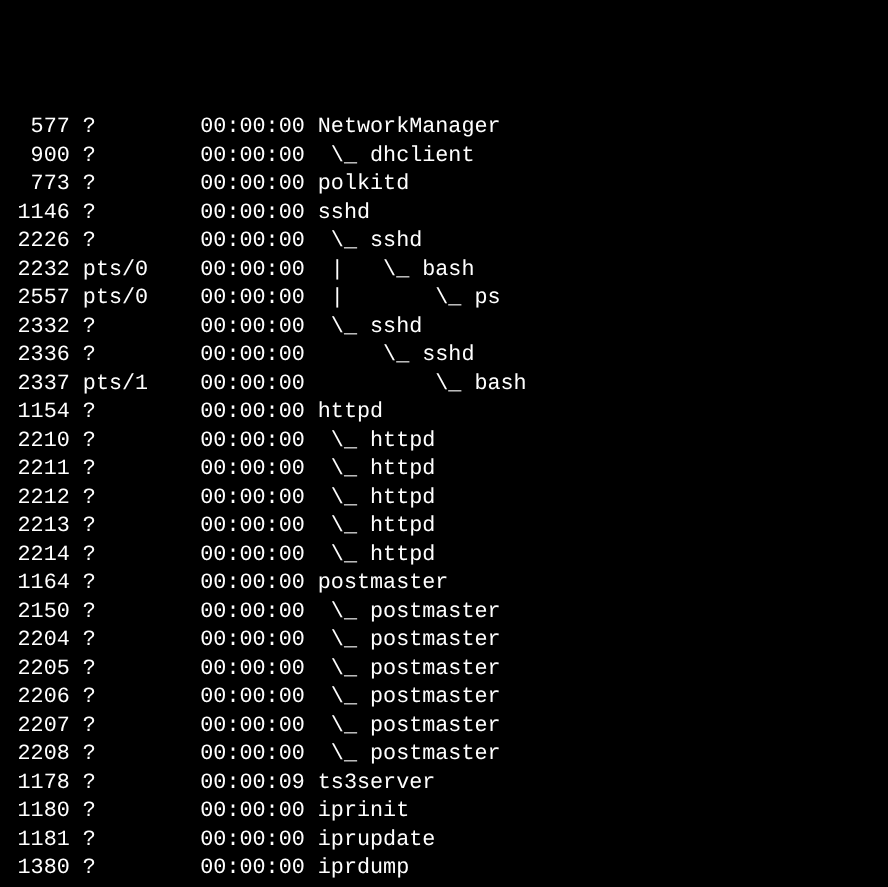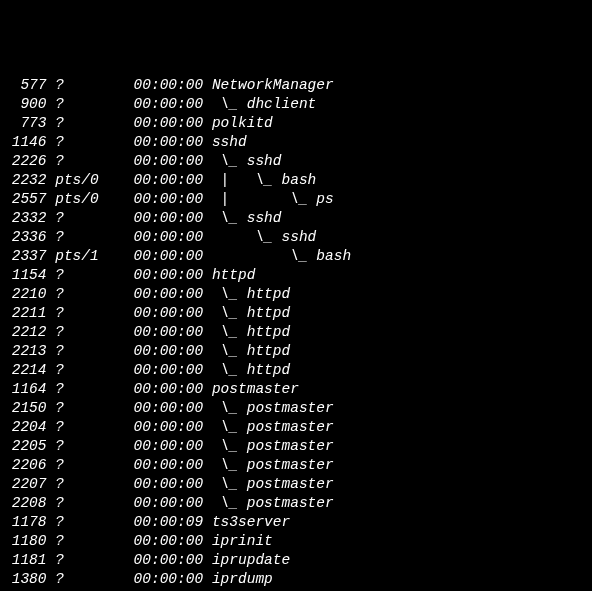--- a/index.html
+++ b/index.html
@@ -14,21 +14,20 @@
       line-height: 19px;
       color: #fff;
       padding: 0 3px;
       width: 592px;
       height: 591px;
       overflow: hidden;
       white-space: pre;
     }
     .terminal-line {
       display: block;
-      font-style: italic;
     }
   </style>
 </head>
 <body>
 
 
 
 <div id="terminal-output"><span class="terminal-line"><span>  577</span> <span>?    </span>    <span>00:00:00</span> <span>NetworkManager</span></span><span class="terminal-line"><span>  900</span> <span>?    </span>    <span>00:00:00</span> <span> \_ dhclient</span></span><span class="terminal-line"><span>  773</span> <span>?    </span>    <span>00:00:00</span> <span>polkitd</span></span><span class="terminal-line"><span> 1146</span> <span>?    </span>    <span>00:00:00</span> <span>sshd</span></span><span class="terminal-line"><span> 2226</span> <span>?    </span>    <span>00:00:00</span> <span> \_ sshd</span></span><span class="terminal-line"><span> 2232</span> <span>pts/0</span>    <span>00:00:00</span> <span> |   \_ bash</span></span><span class="terminal-line"><span> 2557</span> <span>pts/0</span>    <span>00:00:00</span> <span> |       \_ ps</span></span><span class="terminal-line"><span> 2332</span> <span>?    </span>    <span>00:00:00</span> <span> \_ sshd</span></span><span class="terminal-line"><span> 2336</span> <span>?    </span>    <span>00:00:00</span> <span>     \_ sshd</span></span><span class="terminal-line"><span> 2337</span> <span>pts/1</span>    <span>00:00:00</span> <span>         \_ bash</span></span><span class="terminal-line"><span> 1154</span> <span>?    </span>    <span>00:00:00</span> <span>httpd</span></span><span class="terminal-line"><span> 2210</span> <span>?    </span>    <span>00:00:00</span> <span> \_ httpd</span></span><span class="terminal-line"><span> 2211</span> <span>?    </span>    <span>00:00:00</span> <span> \_ httpd</span></span><span class="terminal-line"><span> 2212</span> <span>?    </span>    <span>00:00:00</span> <span> \_ httpd</span></span><span class="terminal-line"><span> 2213</span> <span>?    </span>    <span>00:00:00</span> <span> \_ httpd</span></span><span class="terminal-line"><span> 2214</span> <span>?    </span>    <span>00:00:00</span> <span> \_ httpd</span></span><span class="terminal-line"><span> 1164</span> <span>?    </span>    <span>00:00:00</span> <span>postmaster</span></span><span class="terminal-line"><span> 2150</span> <span>?    </span>    <span>00:00:00</span> <span> \_ postmaster</span></span><span class="terminal-line"><span> 2204</span> <span>?    </span>    <span>00:00:00</span> <span> \_ postmaster</span></span><span class="terminal-line"><span> 2205</span> <span>?    </span>    <span>00:00:00</span> <span> \_ postmaster</span></span><span class="terminal-line"><span> 2206</span> <span>?    </span>    <span>00:00:00</span> <span> \_ postmaster</span></span><span class="terminal-line"><span> 2207</span> <span>?    </span>    <span>00:00:00</span> <span> \_ postmaster</span></span><span class="terminal-line"><span> 2208</span> <span>?    </span>    <span>00:00:00</span> <span> \_ postmaster</span></span><span class="terminal-line"><span> 1178</span> <span>?    </span>    <span>00:00:09</span> <span>ts3server</span></span><span class="terminal-line"><span> 1180</span> <span>?    </span>    <span>00:00:00</span> <span>iprinit</span></span><span class="terminal-line"><span> 1181</span> <span>?    </span>    <span>00:00:00</span> <span>iprupdate</span></span><span class="terminal-line"><span> 1380</span> <span>?    </span>    <span>00:00:00</span> <span>iprdump</span></span><span class="terminal-line"><span> 2199</span> <span>?    </span>    <span>00:00:00</span> <span>master</span></span></div>
 
 

